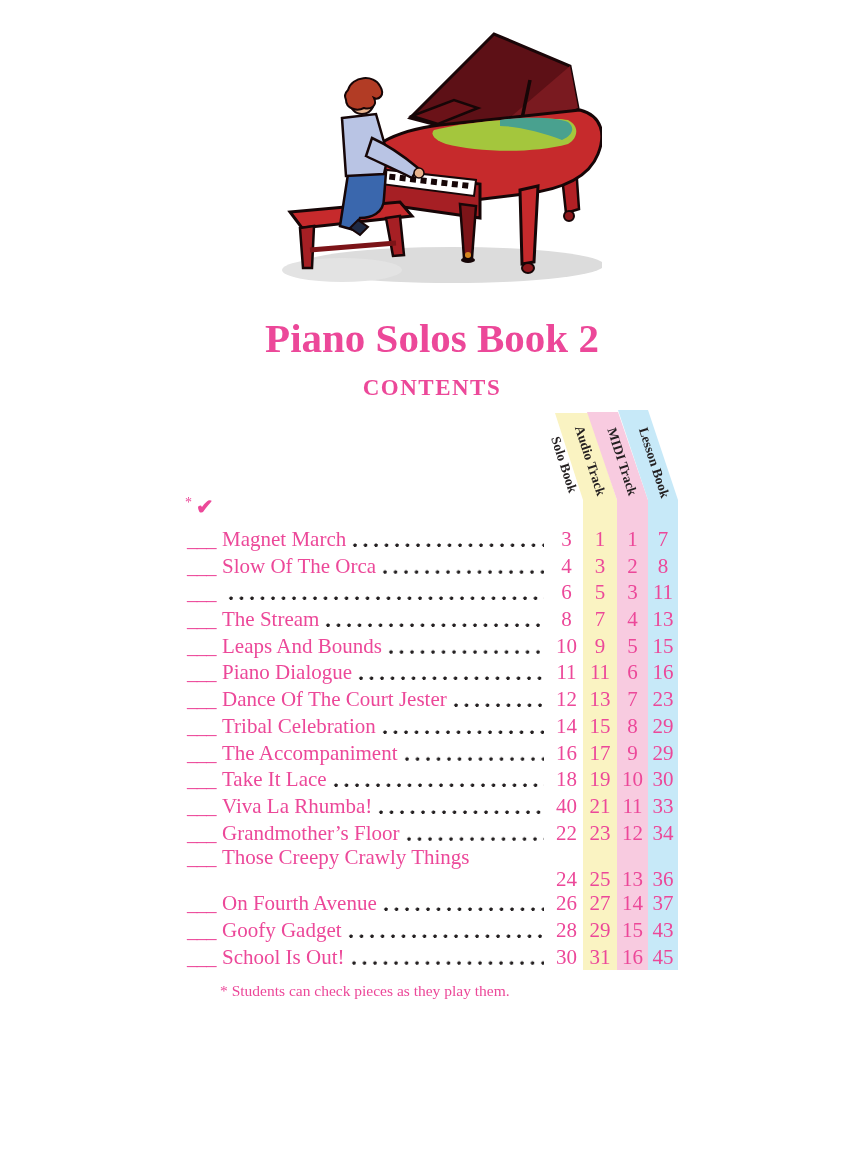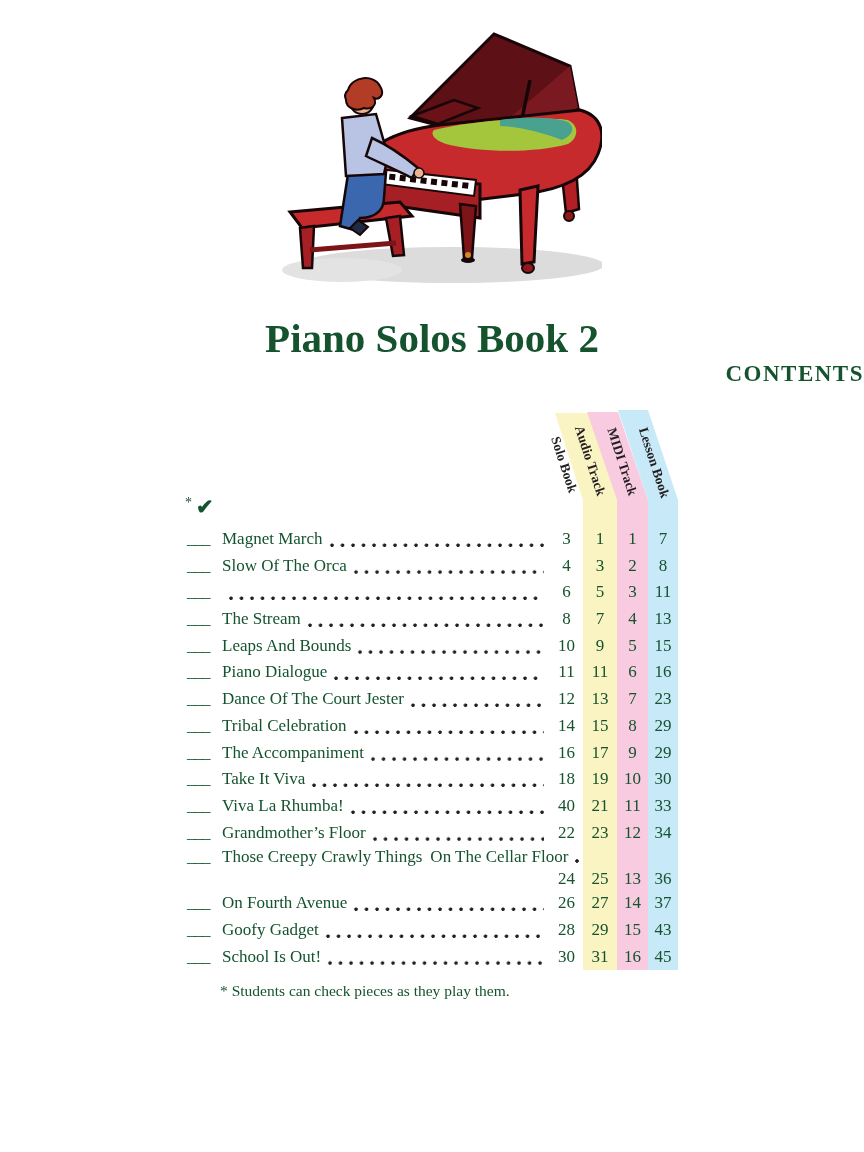--- a/index.html
+++ b/index.html
@@ -1,65 +1,65 @@
 <!DOCTYPE html>
 <html><head>
 <meta charset="utf-8">
 <style>
   html,body { margin:0; padding:0; background:#ffffff; }
   .page {
     position:relative; width:864px; height:1152px; background:#ffffff;
-    font-family:"Liberation Serif", serif; color:#14532d; overflow:hidden;
+    font-family:"Liberation Serif", serif; color:#ec4899; overflow:hidden;
   }
 
   
   .illustration { position:absolute; left:262px; top:22px; width:340px; height:270px; }
 
   
   .book-title {
     position:absolute; top:316px; left:0; width:100%; text-align:center;
     font-size:41px; font-weight:bold; letter-spacing:0px; line-height:44px;
   }
   .contents-heading {
-    position:absolute; top:360px; left:0; width:100%; text-align:right;
+    position:absolute; top:374px; left:0; width:100%; text-align:center;
     font-size:23px; font-weight:bold; letter-spacing:1.5px; line-height:28px;
   }
 
   
   .bands-svg { position:absolute; left:0; top:0; width:864px; height:1152px; }
   .band-yellow { fill:#faf3c2; }
   .band-pink   { fill:#f8cbe0; }
   .band-blue   { fill:#c7e9f8; }
   .band-label  { font-family:"Liberation Serif", serif; font-size:13.5px; font-weight:bold; fill:#231f20; }
 
   
   .check-note { position:absolute; left:185px; top:491px; height:24px; line-height:24px; }
   .check-note .ast { font-size:14px; vertical-align:7px; }
   .check-note .chk { font-size:21px; font-weight:bold; }
 
   
-  .toc { position:absolute; left:187px; top:526px; width:491px; font-size:17px; }
+  .toc { position:absolute; left:187px; top:526px; width:491px; font-size:21px; }
   .row { display:flex; height:26.7px; line-height:26.7px; }
   .row .blank { width:35px; letter-spacing:-1px; }
   .row .t  { white-space:nowrap; }
   .leader {
     flex:1; margin-left:5px; margin-right:6px; min-width:10px; overflow:hidden;
     background-image:radial-gradient(circle at 4px 19px, #231f20 1.5px, transparent 2px);
     background-size:10.5px 26.7px; background-repeat:repeat-x;
   }
   .num { text-align:center; }
   .num.solo   { width:33px; }
   .num.audio  { width:34px; }
   .num.midi   { width:31px; }
   .num.lesson { width:30px; }
 
   
   .row.tall { height:44px; line-height:22px; }
   .row.tall .blank { height:22px; line-height:22px; align-self:flex-start; }
-  .twocol { flex:1; display:flex; flex-direction:row; min-width:0; }
+  .twocol { flex:1; display:flex; flex-direction:column; min-width:0; }
   .twocol .t1 { height:22px; line-height:22px; white-space:nowrap; }
   .l2 { display:flex; height:22px; line-height:22px; }
   .l2 .t2 { padding-left:8px; white-space:nowrap; }
   .l2 .leader {
     background-image:radial-gradient(circle at 4px 15px, #231f20 1.5px, transparent 2px);
     background-size:10.5px 22px;
   }
   .row.tall .num { align-self:flex-end; height:22px; line-height:22px; }
 
   
@@ -229,21 +229,21 @@
     <span class="t">The Accompaniment</span>
     <span class="leader"></span>
     <span class="num solo">16</span>
     <span class="num audio">17</span>
     <span class="num midi">9</span>
     <span class="num lesson">29</span>
   </div>
 
   <div class="row">
     <span class="blank">___</span>
-    <span class="t">Take It Viva</span>
+    <span class="t">Take It Lace</span>
     <span class="leader"></span>
     <span class="num solo">18</span>
     <span class="num audio">19</span>
     <span class="num midi">10</span>
     <span class="num lesson">30</span>
   </div>
 
   <div class="row">
     <span class="blank">___</span>
     <span class="t">Viva La Rhumba!</span>
@@ -261,24 +261,20 @@
     <span class="num solo">22</span>
     <span class="num audio">23</span>
     <span class="num midi">12</span>
     <span class="num lesson">34</span>
   </div>
 
   <div class="row tall">
     <span class="blank">___</span>
     <div class="twocol">
       <div class="t1">Those Creepy Crawly Things</div>
-      <div class="l2">
-        <span class="t2">On The Cellar Floor</span>
-        <span class="leader"></span>
-      </div>
     </div>
     <span class="num solo">24</span>
     <span class="num audio">25</span>
     <span class="num midi">13</span>
     <span class="num lesson">36</span>
   </div>
 
   <div class="row">
     <span class="blank">___</span>
     <span class="t">On Fourth Avenue</span>

